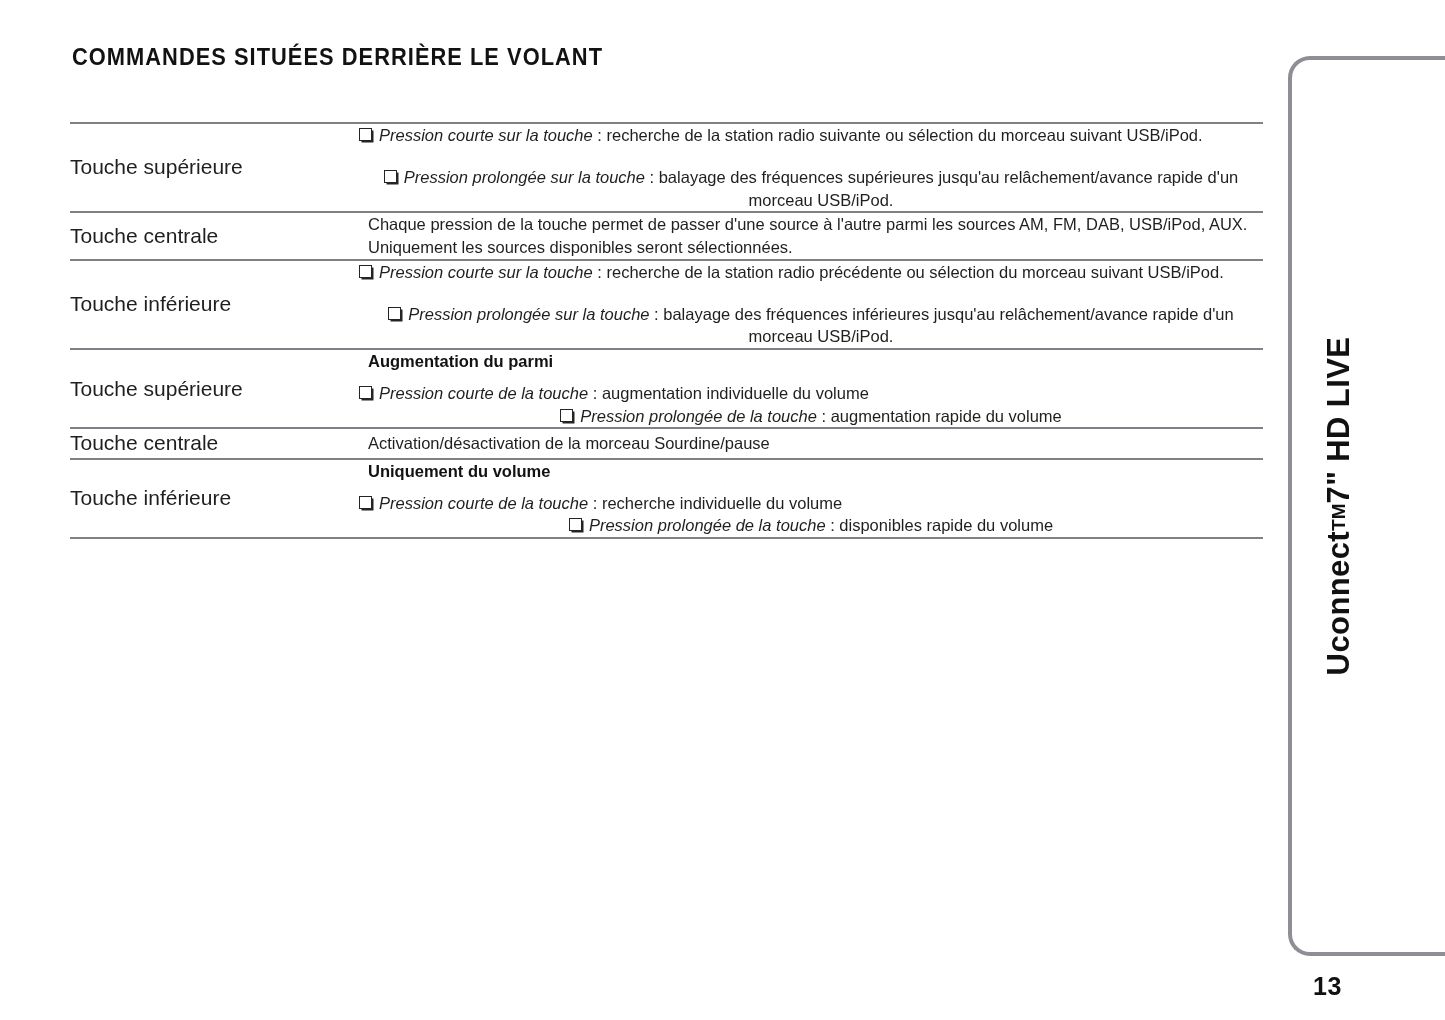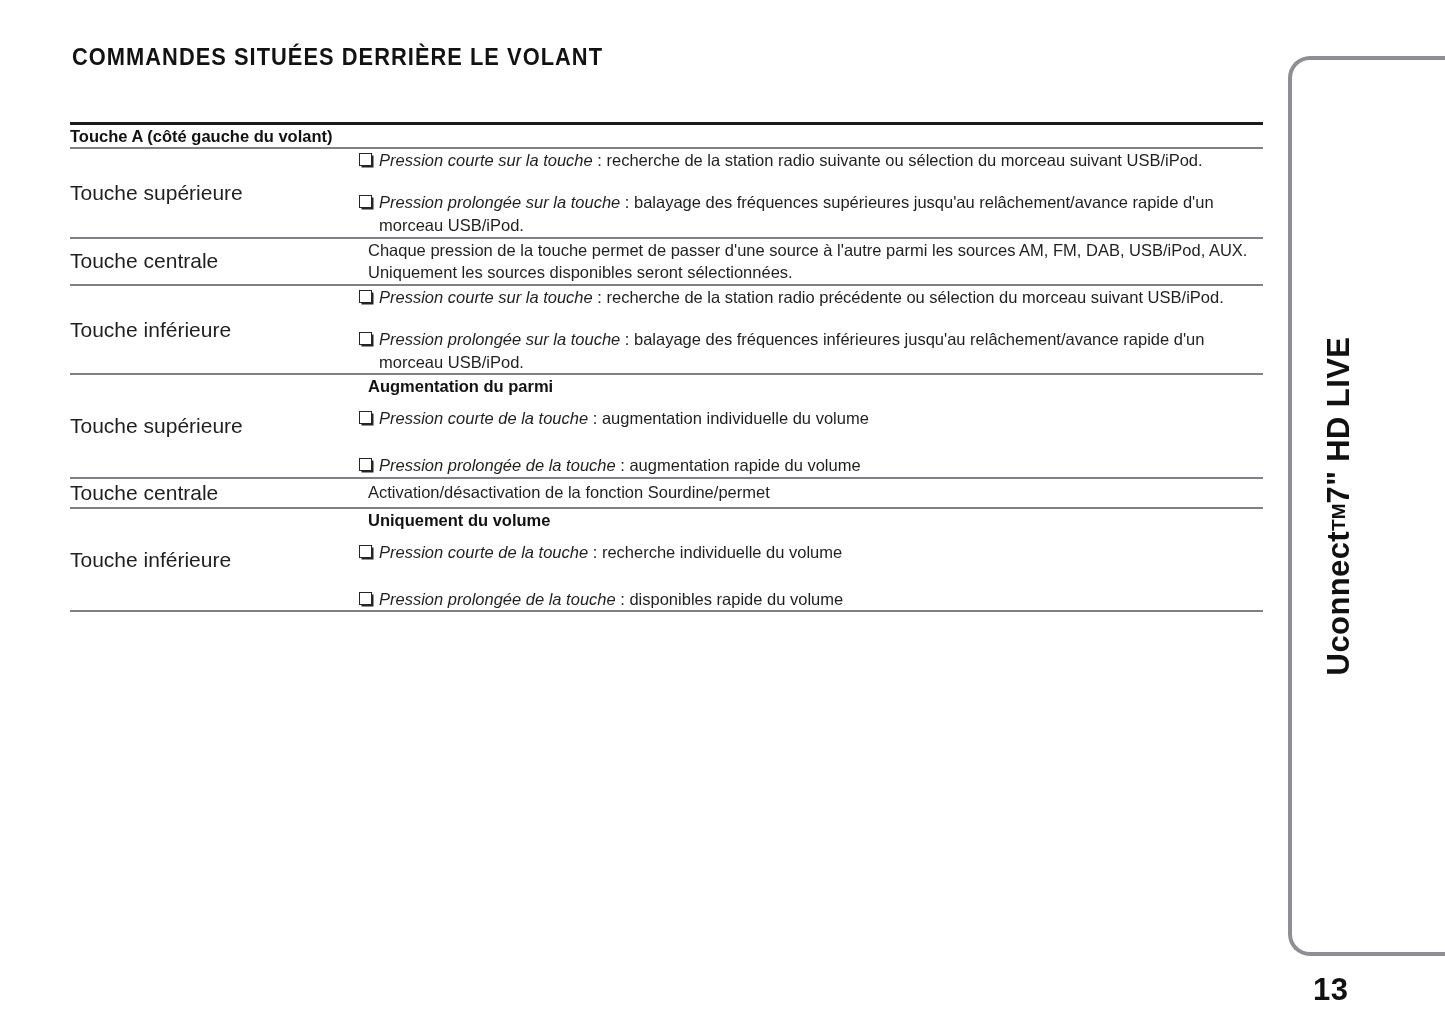--- a/index.html
+++ b/index.html
@@ -72,29 +72,29 @@
   .row-pad-lg td { padding-top: 16px; padding-bottom: 16px; }
   .row-pad-sm td { padding-top: 11px; padding-bottom: 11px; }
   .row-pad-xs td { padding-top: 9px;  padding-bottom: 9px; }
 
   .bullet-line {
     display: block;
     text-indent: -20px;
     padding-left: 11px;
     margin: 0 0 0 0;
   }
-  .bullet-line + .bullet-line { margin-top: 19px; }
+  .bullet-line + .bullet-line { margin-top: 19px; text-align: center; }
   .subhead {
     display: block;
     font-weight: 700;
     color: #121212;
     margin-bottom: 9px;
   }
   .subhead + .bullet-line { margin-top: 1px; }
-  .bullet-line.tight + .bullet-line { margin-top: 24px; }
+  .bullet-line.tight + .bullet-line { margin-top: 0; }
 
   .bx {
     display: inline-block;
     width: 11px;
     height: 11px;
     border: 1.6px solid #242424;
     box-shadow: 2px 2px 0 -0.5px #242424;
     margin-right: 7px;
     vertical-align: 0px;
     position: relative;
@@ -141,43 +141,39 @@
     font-size: 19px;
     vertical-align: 6px;
     letter-spacing: 0;
   }
 
   
   .page-number {
     position: absolute;
     left: 1313px;
     top: 972px;
-    font-size: 31px;
+    font-size: 25px;
     font-weight: 700;
     color: #111111;
     letter-spacing: 0.5px;
   }
 </style>
 </head>
 <body>
 
 <div class="page-title">COMMANDES SITUÉES DERRIÈRE LE VOLANT</div>
 
 <div class="table-wrap">
   <table class="spec">
     <colgroup>
         <col class="col-label">
         <col>
       </colgroup>
     <tbody>
 
-      <tr class="sep-heavy row-pad-sm">
-        <td class="cell-label bold">Touche A (côté gauche du volant)</td>
-        <td class="cell-body"></td>
-      </tr>
 
       <tr class="sep row-pad-lg">
         <td class="cell-label">Touche supérieure</td>
         <td class="cell-body">
           <span class="bullet-line">
             <span class="bx"></span><em class="it">Pression courte sur la touche</em><span> : recherche de la station radio suivante ou sélection du morceau suivant USB/iPod.</span>
           </span>
           <span class="bullet-line">
             <span class="bx"></span><em class="it">Pression prolongée sur la touche</em><span> : balayage des fréquences supérieures jusqu'au relâchement/avance rapide d'un morceau USB/iPod.</span>
           </span>
@@ -210,21 +206,21 @@
             <span class="bx"></span><em class="it">Pression courte de la touche</em><span> : augmentation individuelle du volume</span>
           </span>
           <span class="bullet-line">
             <span class="bx"></span><em class="it">Pression prolongée de la touche</em><span> : augmentation rapide du volume</span>
           </span>
         </td>
       </tr>
 
       <tr class="sep row-pad-xs">
         <td class="cell-label">Touche centrale</td>
-        <td class="cell-body">Activation/désactivation de la fonction Sourdine/permet</td>
+        <td class="cell-body">Activation/désactivation de la morceau Sourdine/pause</td>
       </tr>
 
       <tr class="sep row-pad-sm">
         <td class="cell-label">Touche inférieure</td>
         <td class="cell-body">
           <span class="subhead">Uniquement du volume</span>
           <span class="bullet-line tight">
             <span class="bx"></span><em class="it">Pression courte de la touche</em><span> : recherche individuelle du volume</span>
           </span>
           <span class="bullet-line">

